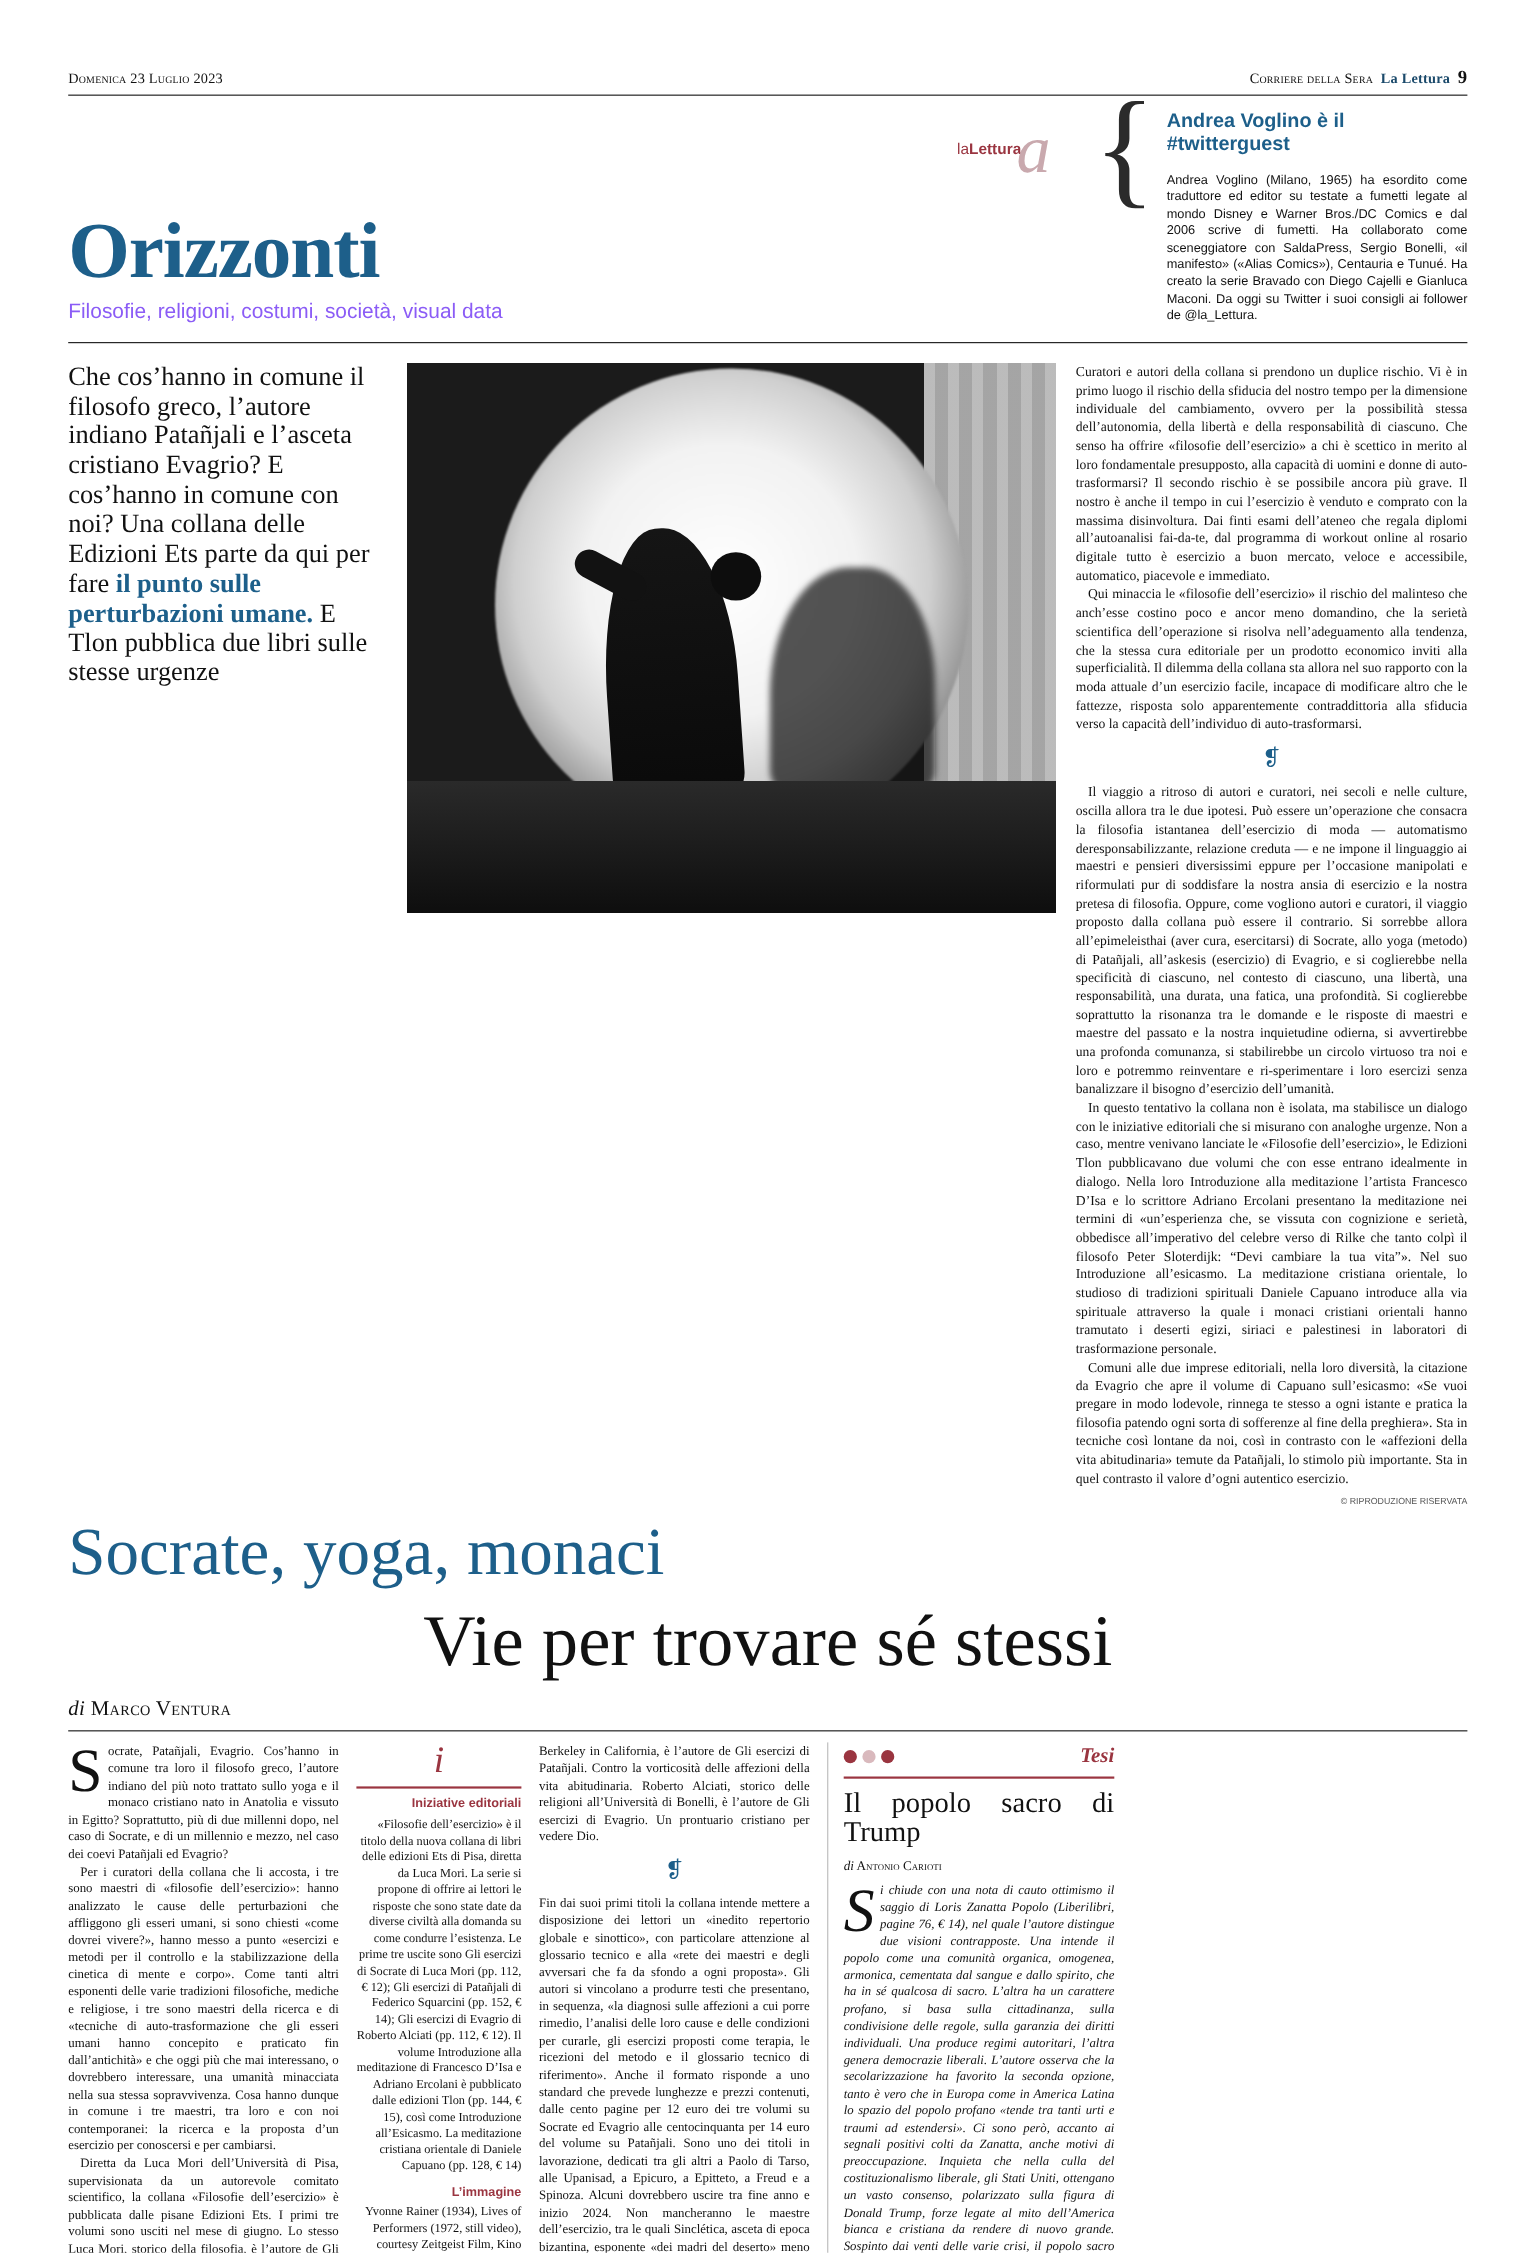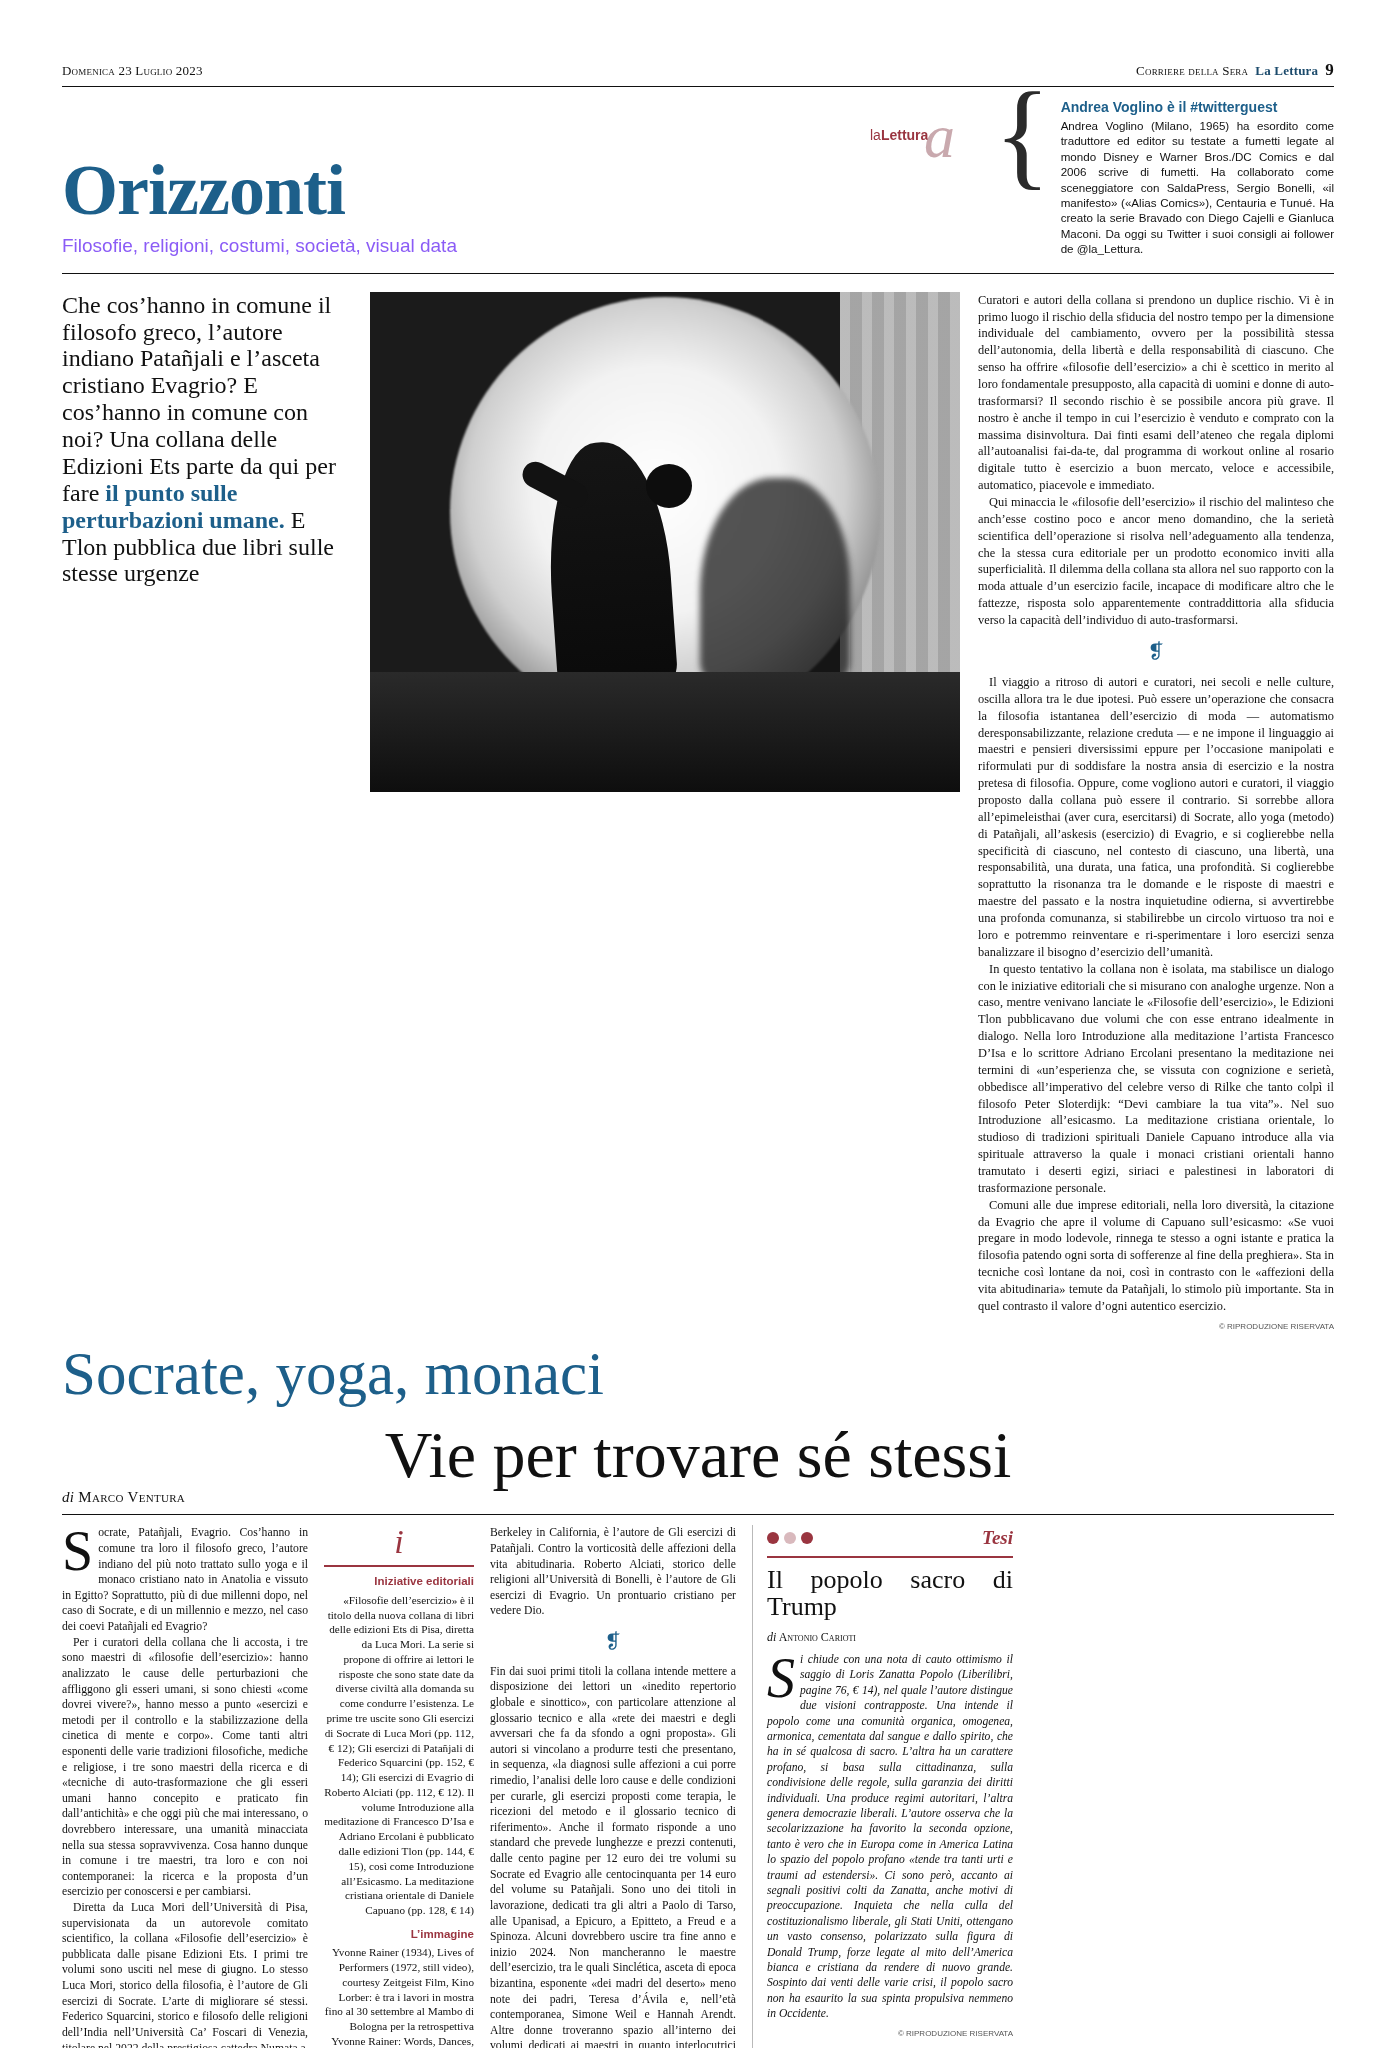--- a/index.html
+++ b/index.html
@@ -29,21 +29,21 @@
   }
   .mast-sub{font-size:19px;color:#8b5cf6;margin-top:10px;font-family:"Liberation Sans",sans-serif;font-weight:300;}
 
   .mast-right{display:flex;align-items:flex-start;gap:10px;width:470px;}
   .la-lettura-logo{position:relative;width:120px;height:86px;flex:none;}
   .la-lettura-logo .ll-text{position:absolute;left:6px;top:28px;font-size:14px;color:#9a3540;font-family:"Liberation Sans",sans-serif;}
   .la-lettura-logo .ll-text b{font-weight:bold;}
   .la-lettura-logo .ll-a{position:absolute;left:60px;top:6px;font-size:62px;color:#c9a9ae;font-family:"Liberation Serif",serif;font-style:italic;line-height:1;}
   .brace{font-size:118px;color:#2b2b2b;line-height:.72;font-family:"Liberation Serif",serif;margin-top:-6px;}
   .guest-box{width:318px;font-family:"Liberation Sans",sans-serif;}
-  .guest-title{color:#1d5f8a;font-weight:bold;font-size:14px;margin-bottom:3px;}
+  .guest-title{color:#1d5f8a;font-weight:bold;font-size:18px;margin-bottom:15px;}
   .guest-body{font-size:11.6px;line-height:1.33;color:#111;text-align:justify;}
 
   .rule-mid{border-top:1px solid #111;margin-top:16px;}
 
   
   .hero{display:flex;gap:18px;margin-top:18px;}
   .standfirst{width:290px;font-size:24px;line-height:1.12;font-family:"Liberation Serif",serif;color:#111;}
   .standfirst b{color:#1d5f8a;}
   .photo{width:590px;height:500px;flex:none;position:relative;overflow:hidden;background:#1b1b1b;}
   .photo .spot{
@@ -67,21 +67,21 @@
   .right-col-top{width:auto;flex:1;font-size:12.4px;line-height:1.36;text-align:justify;column-count:1;}
   .right-col-top p{margin:0 0 0 0;text-indent:11px;}
   .right-col-top p:first-child{text-indent:0;}
 
   .fleuron{display:block;text-align:center;color:#1d5f8a;font-size:20px;margin:9px 0;}
 
   
   .headline-wrap{margin-top:10px;}
   .headline1{font-size:61px;color:#1d5f8a;line-height:1.02;font-family:"Liberation Serif",serif;}
   .headline2{font-size:66px;color:#111;line-height:1.04;text-align:center;font-family:"Liberation Serif",serif;margin-top:16px;}
-  .byline{font-size:15px;margin-top:0;font-variant:small-caps;letter-spacing:.3px;}
+  .byline{font-size:19px;margin-top:16px;font-variant:small-caps;letter-spacing:.3px;}
   .byline i{font-variant:normal;font-style:italic;}
 
   .rule-head{border-top:1px solid #111;margin-top:8px;}
 
   
   .bottom{display:flex;gap:16px;margin-top:10px;}
   .col{font-size:11.7px;line-height:1.335;text-align:justify;}
   .col p{margin:0;text-indent:11px;}
   .col p.first{text-indent:0;}
   .c1{width:246px;}

